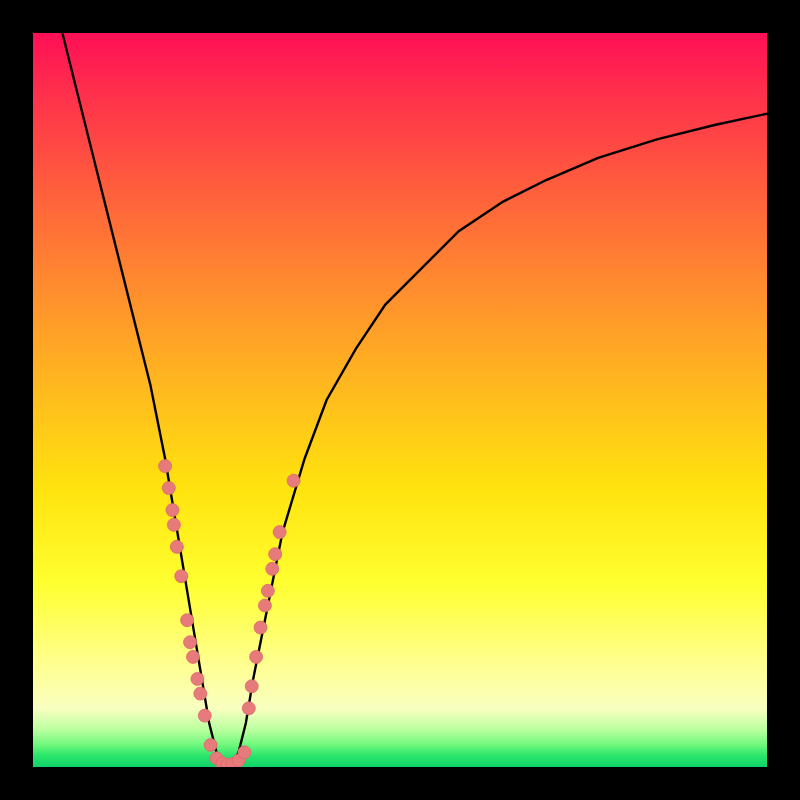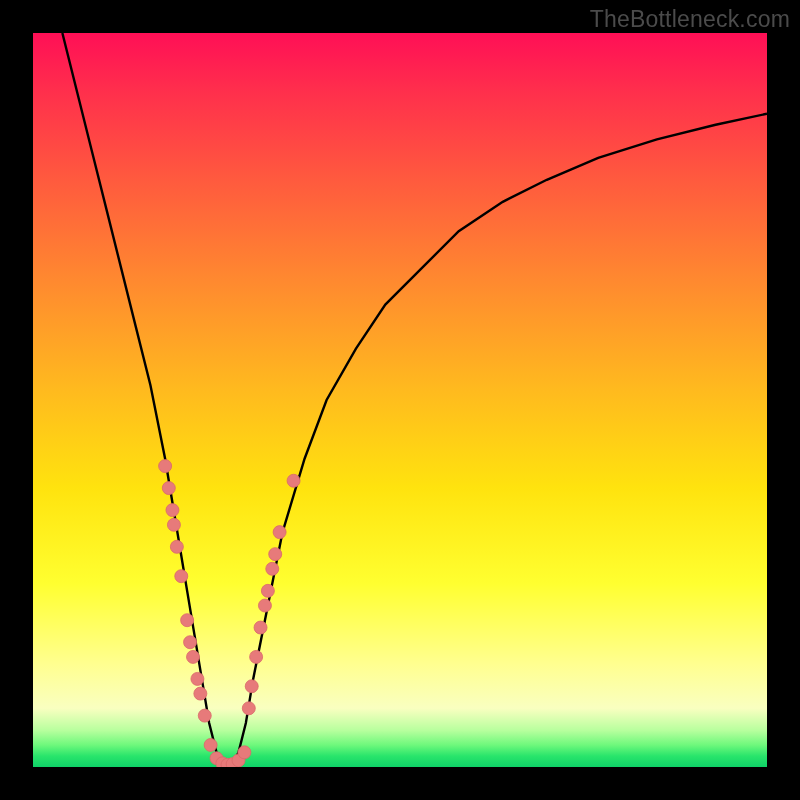--- a/index.html
+++ b/index.html
@@ -57,21 +57,20 @@
   }
   svg.curve {
     position: absolute;
     inset: 0;
   }
 </style>
 </head>
 <body>
 
 <div class="frame">
-  <div class="watermark">TheBottleneck.com</div>
 
   <div class="plot-area">
     <div class="gradient"></div>
     <svg class="curve" viewBox="0 0 734 734" preserveAspectRatio="none">
       <path id="curvePath" fill="none" stroke="#000" stroke-width="2.4" d="M29.36 0.00 L44.04 58.72 L58.72 117.44 L73.40 176.16 L88.08 234.88 L102.76 293.60 L117.44 352.32 L132.12 425.72 L139.46 469.76 L146.80 513.80 L154.14 557.84 L161.48 601.88 L168.82 645.92 L176.16 689.96 L183.50 719.32 L190.84 734.00 L198.18 734.00 L205.52 719.32 L212.86 689.96 L220.20 645.92 L234.88 572.52 L249.56 499.12 L271.58 425.72 L293.60 367.00 L322.96 315.62 L352.32 271.58 L389.02 234.88 L425.72 198.18 L469.76 168.82 L513.80 146.80 L565.18 124.78 L623.90 106.43 L682.62 91.75 L734.00 80.74"></path>
       <g id="dotsGroup">
           <circle cx="132.12" cy="433.06" r="6.5" fill="#e77a7a" stroke="#d96a6a" stroke-width="0.8"></circle>
           <circle cx="135.79" cy="455.08" r="6.5" fill="#e77a7a" stroke="#d96a6a" stroke-width="0.8"></circle>
           <circle cx="139.46" cy="477.10" r="6.5" fill="#e77a7a" stroke="#d96a6a" stroke-width="0.8"></circle>
           <circle cx="140.93" cy="491.78" r="6.5" fill="#e77a7a" stroke="#d96a6a" stroke-width="0.8"></circle>

